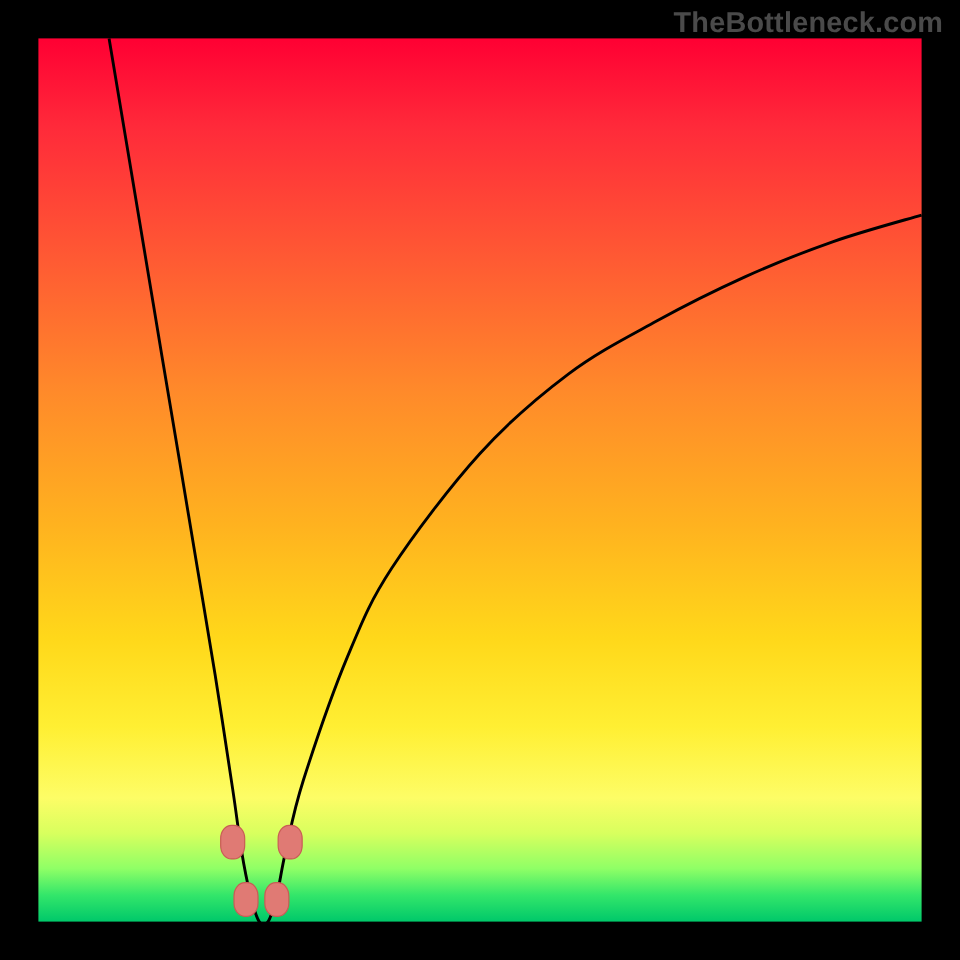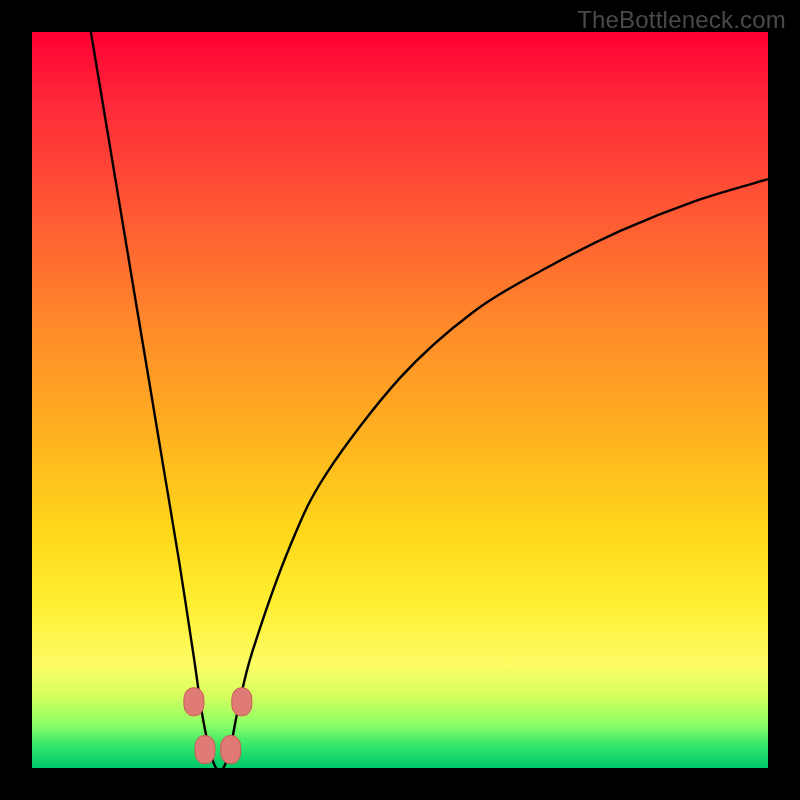--- a/index.html
+++ b/index.html
@@ -49,21 +49,21 @@
     width: 736px;
     height: 736px;
     overflow: visible;
   }
   .watermark {
     position: absolute;
     top: 6px;
     right: 14px;
     color: #4a4a4a;
     font-size: 24px;
-    font-weight: 400;
+    font-weight: 700;
     letter-spacing: 0.2px;
     user-select: none;
   }
 </style>
 </head>
 <body>
 
 <div class="frame">
   <div class="plot">
     <svg viewBox="0 0 736 736">

